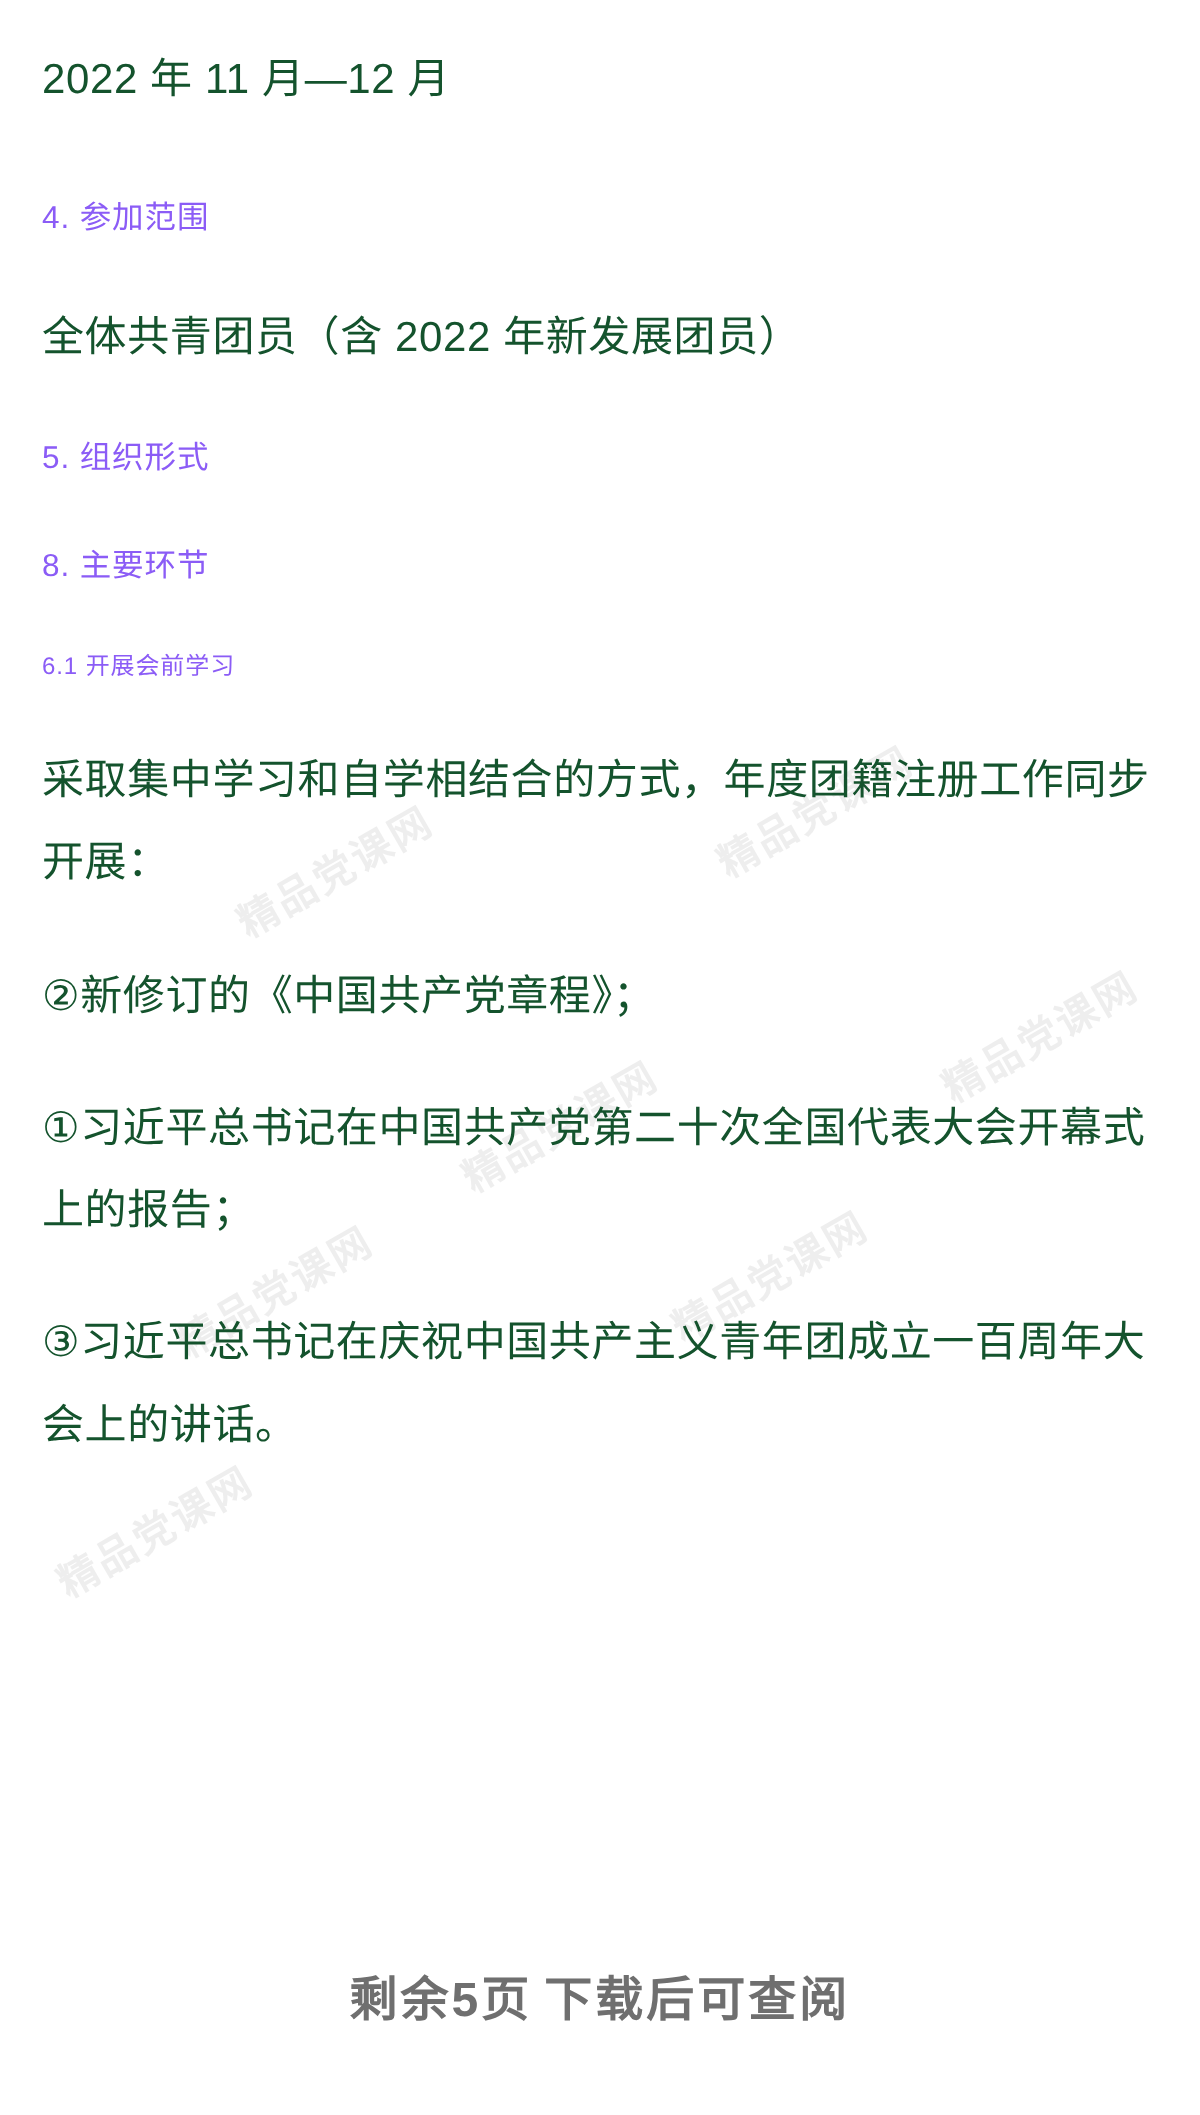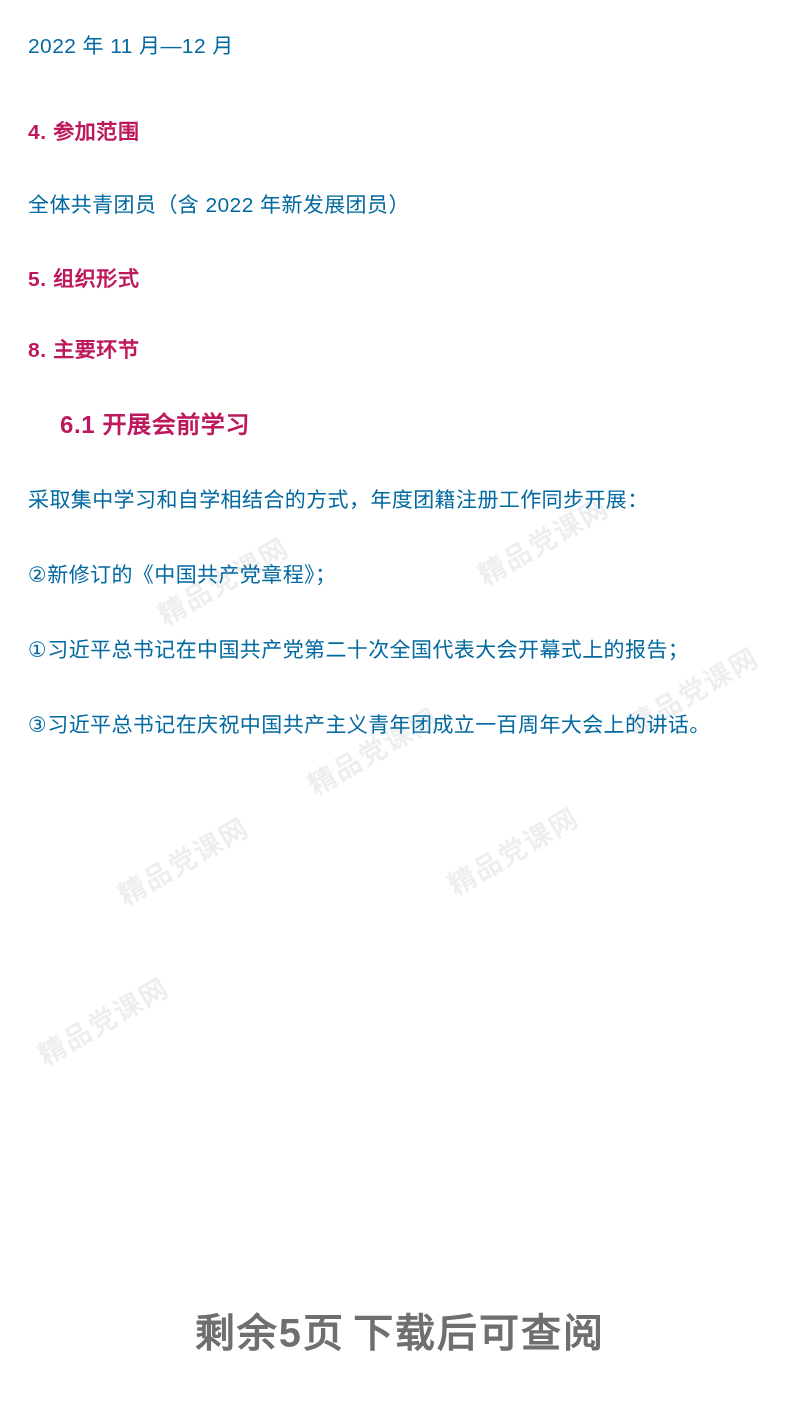--- a/index.html
+++ b/index.html
@@ -24,39 +24,38 @@
     padding: 26px 28px 0 28px;
     background: #fff;
   }
 
   .doc-body {
     position: relative;
     z-index: 2;
   }
 
   .para {
-    font-size: 21px;
+    font-size: 28px;
     line-height: 1.95;
     letter-spacing: 0.4px;
     margin: 0 0 34px 0;
-    color: #0369a1;
+    color: #14532d;
   }
 
   .heading {
     font-size: 21px;
-    font-weight: bold;
+    font-weight: normal;
     line-height: 1.8;
     letter-spacing: 0.6px;
     margin: 0 0 34px 0;
-    color: #be185d;
+    color: #8b5cf6;
   }
 
   .heading.sub {
-    font-size: 24px;
-    margin-left: 32px;
+    font-size: 16px;
   }
 
   .first-line {
     margin-bottom: 46px;
   }
 
   
   .watermarks {
     position: absolute;
     inset: 0;
@@ -89,21 +88,21 @@
     right: 0;
     bottom: 0;
     height: 160px;
     z-index: 3;
     background: linear-gradient(to bottom, rgba(255,255,255,0) 0%, rgba(255,255,255,0.88) 38%, #ffffff 70%);
     display: flex;
     align-items: center;
     justify-content: center;
   }
   .paywall-text {
-    font-size: 40px;
+    font-size: 32px;
     font-weight: bold;
     color: #6f6f6f;
     letter-spacing: 2px;
     display: flex;
     align-items: flex-start;
     gap: 8px;
     font-family: "Liberation Sans", "DejaVu Sans", sans-serif;
   }
   .paywall-text .seg { white-space: nowrap; }
 </style>

